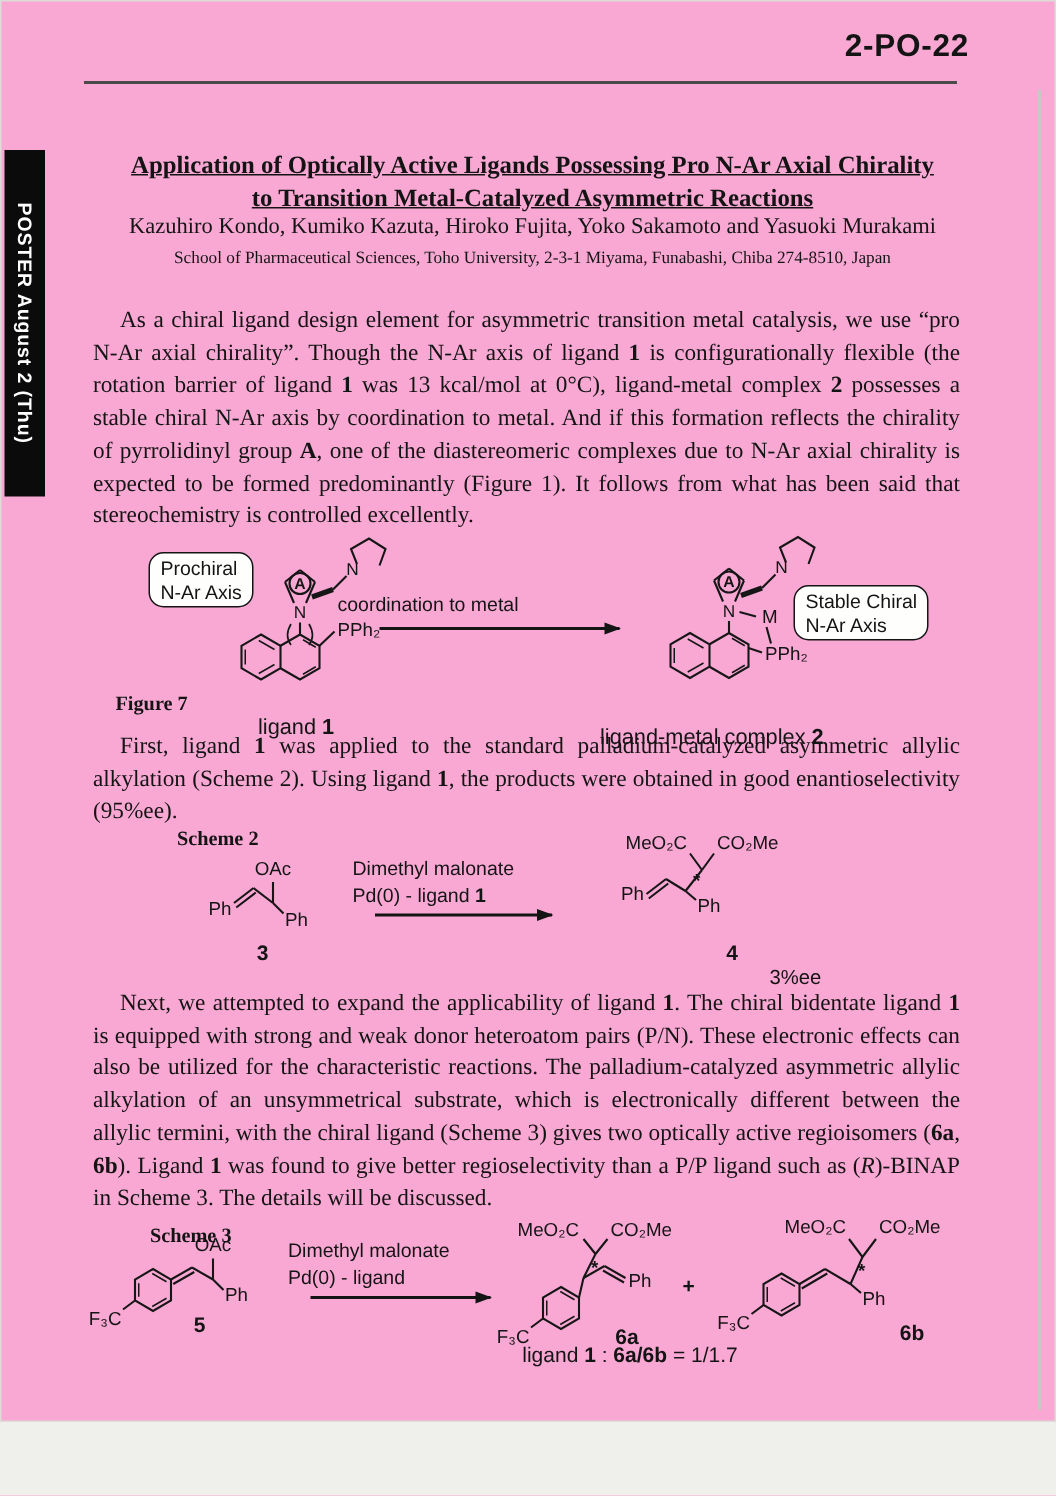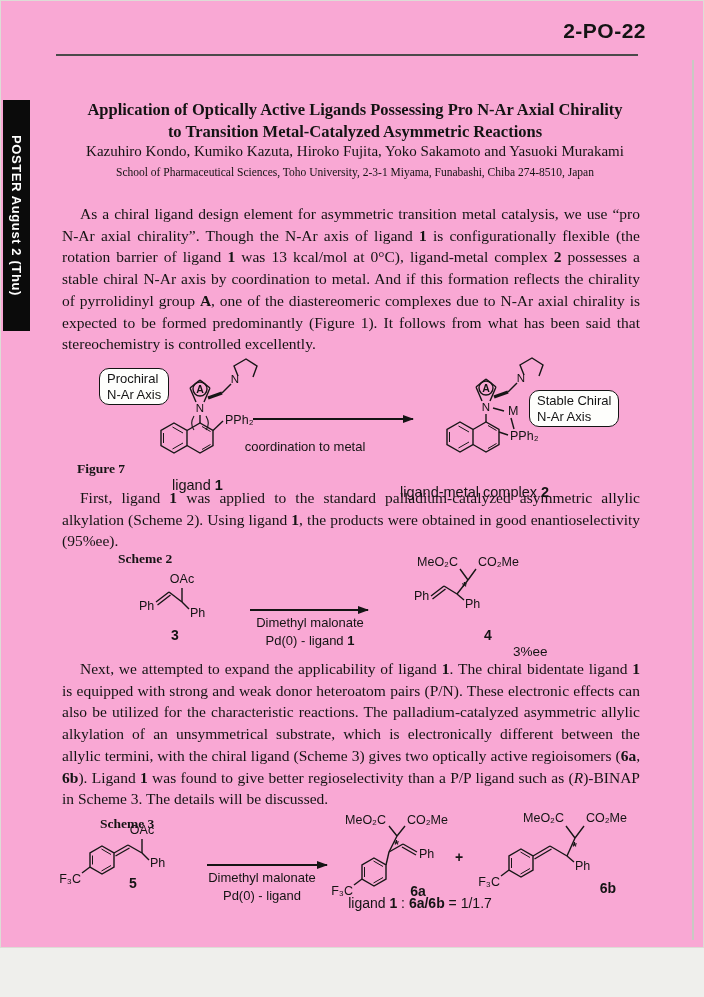--- a/index.html
+++ b/index.html
@@ -8,33 +8,33 @@
   
   .paper-code{position:absolute;top:19px;right:58px;font:bold 21px "Liberation Sans",sans-serif;letter-spacing:.5px;}
   .header-rule{position:absolute;top:54px;left:56px;width:582px;height:2px;background:#4a4a4a;}
   
   .side-tab{position:absolute;left:3px;top:100px;width:27px;height:231px;background:#0b0b0b;
             display:flex;align-items:center;justify-content:center;}
   .side-tab span{writing-mode:vertical-rl;text-orientation:mixed;color:#fff;
                  font:bold 13px "Liberation Sans",sans-serif;letter-spacing:.6px;white-space:nowrap;}
   
   .title{position:absolute;top:99px;left:45px;width:620px;text-align:center;
-         font:bold 16.5px/21.5px "Liberation Serif",serif;}
+         font:bold 16.5px/21.5px "Liberation Serif",serif;text-decoration:underline;}
   .authors{position:absolute;top:143px;left:45px;width:620px;text-align:center;font:15px "Liberation Serif",serif;}
   .affil{position:absolute;top:166px;left:45px;width:620px;text-align:center;font:11.5px "Liberation Serif",serif;}
   
   .body-text{position:absolute;left:62px;width:578px;margin:0;text-align:justify;
              font:15.5px/21.7px "Liberation Serif",serif;text-indent:18px;}
   .seg-b{font-weight:bold;}
   .seg-i{font-style:italic;}
   
   .scheme-caption{position:absolute;font:bold 13.5px "Liberation Serif",serif;}
   .axis-box{position:absolute;border:1.7px solid #141414;border-radius:10px;padding:2px 7px;
             font:13px/15.5px "Liberation Sans",sans-serif;background:#fefefc;white-space:nowrap;}
-  .reagent{position:absolute;font:13px "Liberation Sans",sans-serif;text-align:center;margin-top:44px;}
+  .reagent{position:absolute;font:13px "Liberation Sans",sans-serif;}
   .rxn-arrow{position:absolute;height:1.7px;background:#141414;}
   .rxn-arrow::after{content:"";position:absolute;right:-1px;top:50%;transform:translateY(-50%);
                     width:0;height:0;border-left:11px solid #141414;
                     border-top:4.5px solid transparent;border-bottom:4.5px solid transparent;}
   .struct{position:absolute;overflow:visible;}
   .struct path,.struct circle{stroke:#161616;fill:none;}
   .struct text{font-family:"Liberation Sans",sans-serif;font-size:12.5px;fill:#141414;stroke:none;}
   .struct text.atom{font-size:11.5px;}
   .struct text.tag{font-size:10.5px;font-weight:bold;}
   .cap-sans{position:absolute;font:14.5px "Liberation Sans",sans-serif;white-space:nowrap;margin-top:16px;}

